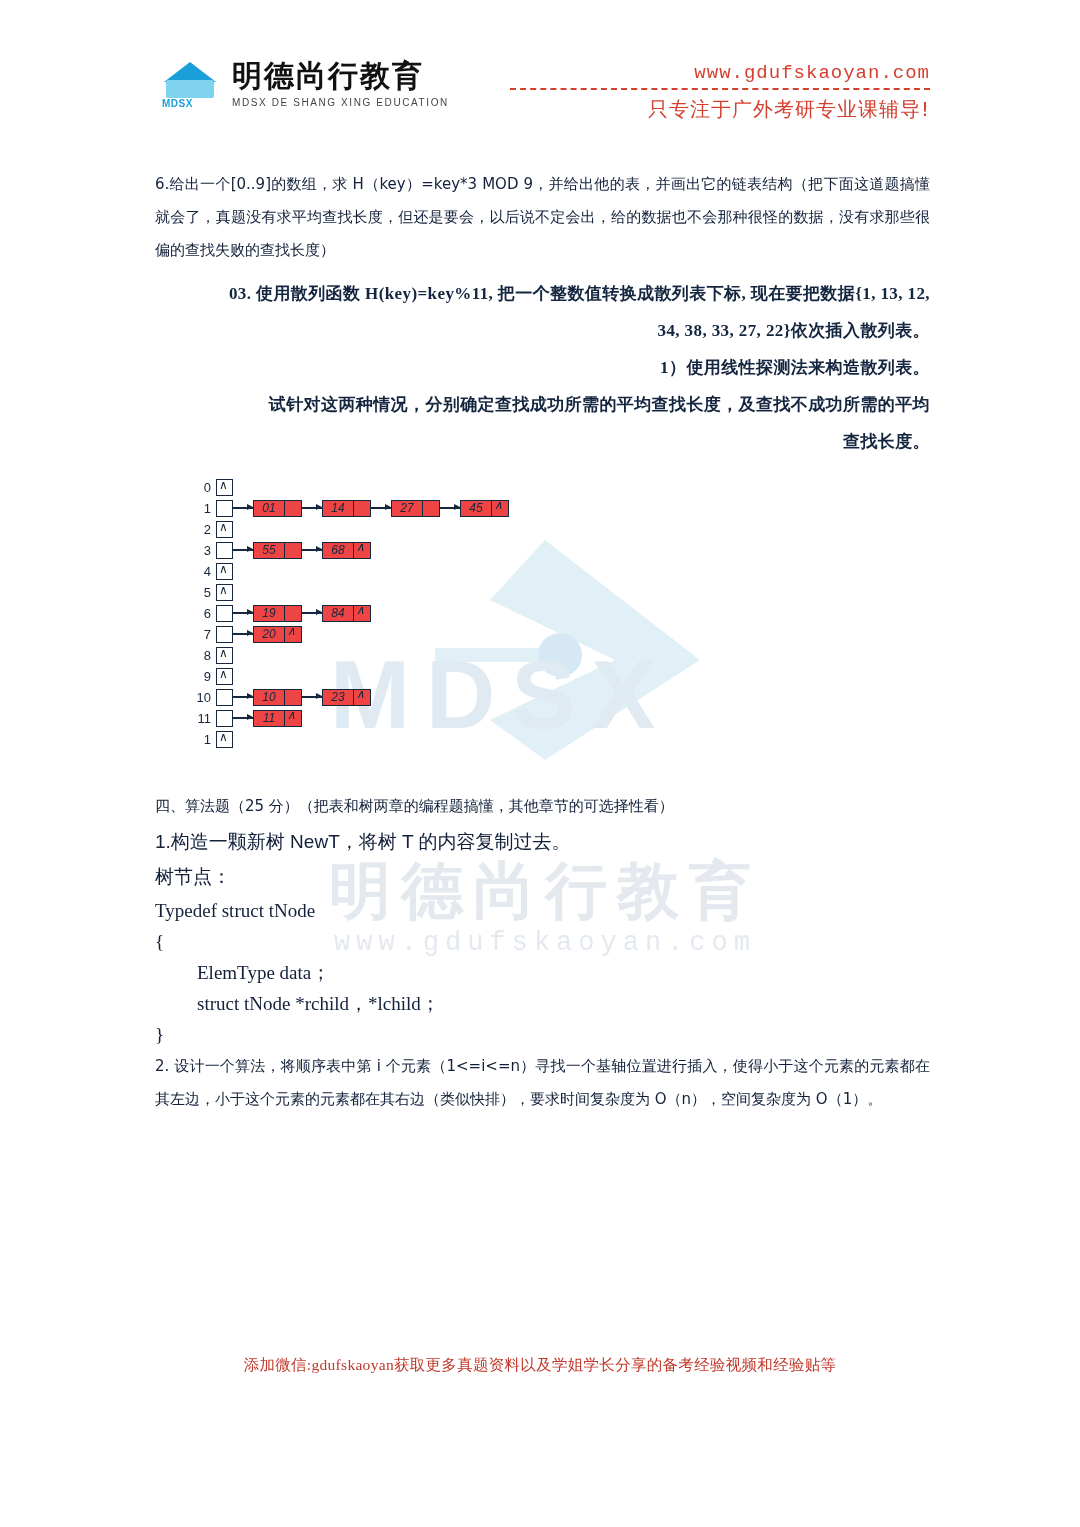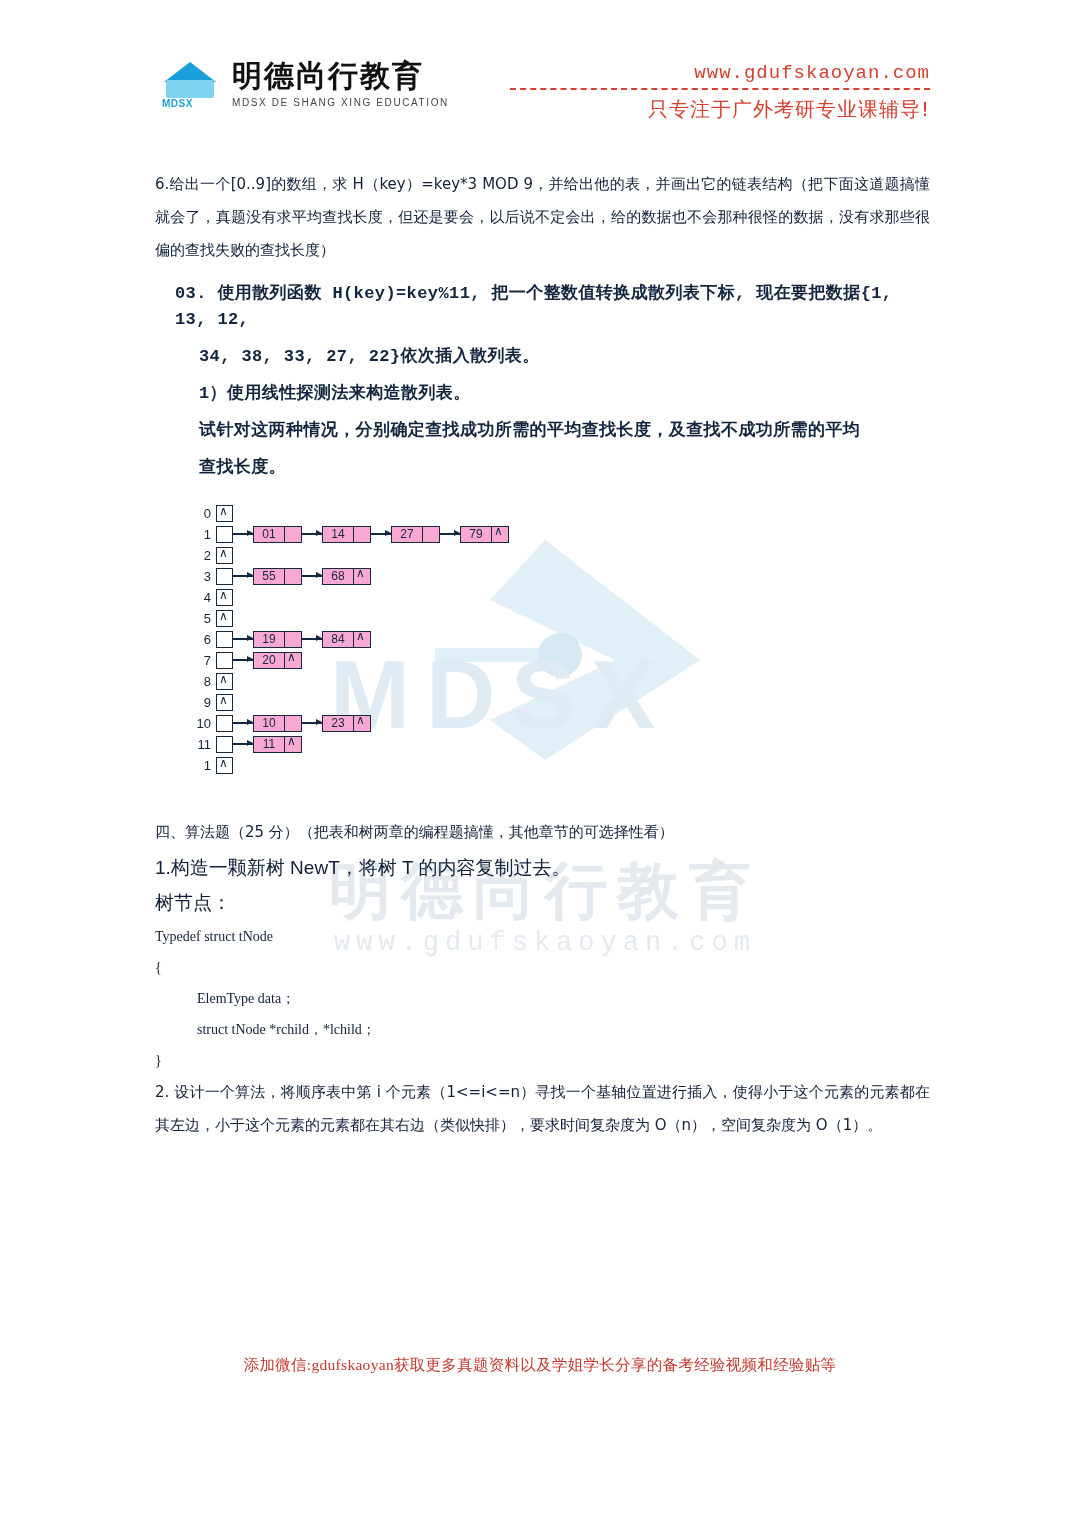--- a/index.html
+++ b/index.html
@@ -125,25 +125,26 @@
   }
   
   .scan {
     position: relative;
     margin: 14px 0 0 0;
     padding: 0 0 0 20px;
     color: #14263f;
   }
   .scan p {
     margin: 0 0 11px 0;
-    font-family: Liberation Mono, monospace;
+    font-family: Liberation Serif, serif;
     font-weight: bold;
     font-size: 17px;
     line-height: 26px;
     letter-spacing: 0.4px;
+    text-align: right;
   }
   .scan p.indent {
     margin-left: 24px;
   }
   
   .diagram {
     position: relative;
     margin: 22px 0 0 30px;
     width: 500px;
   }
@@ -191,21 +192,22 @@
     top: -3px;
     border-left: 6px solid #16283f;
     border-top: 3.5px solid transparent;
     border-bottom: 3.5px solid transparent;
   }
   .node {
     display: flex;
     height: 17px;
     border: 1.4px solid #16283f;
     box-sizing: border-box;
-    background: #f9a8d4;
+    background: #ef4444;
+    font-style: italic;
   }
   .node .val {
     width: 30px;
     text-align: center;
     font-family: "Liberation Sans", sans-serif;
     font-size: 12px;
     line-height: 14px;
     border-right: 1.4px solid #16283f;
     color: #16283f;
   }
@@ -261,21 +263,21 @@
     font-family: "Liberation Sans", sans-serif;
     font-size: 96px;
     font-weight: bold;
     color: #dfeaf2;
     letter-spacing: 16px;
     pointer-events: none;
   }
   
   .code {
     font-family: "Liberation Serif", serif;
-    font-size: 14px;
+    font-size: 19px;
     line-height: 31px;
     color: #12203a;
     margin: 0;
   }
   .code .ind { padding-left: 42px; display: inline-block; }
   
   .footer {
     position: absolute;
     left: 0;
     right: 0;
@@ -352,21 +354,21 @@
             <div class="val">14</div>
             <div class="ptr"></div>
           </div>
           <div class="arrow"></div>
           <div class="node">
             <div class="val">27</div>
             <div class="ptr"></div>
           </div>
           <div class="arrow"></div>
           <div class="node">
-            <div class="val">79</div>
+            <div class="val">45</div>
             <div class="ptr end"></div>
           </div>
         </div>
         <div class="row">
           <div class="idx">2</div>
           <div class="slot null"></div>
         </div>
         <div class="row">
           <div class="idx">3</div>
           <div class="slot"></div>

